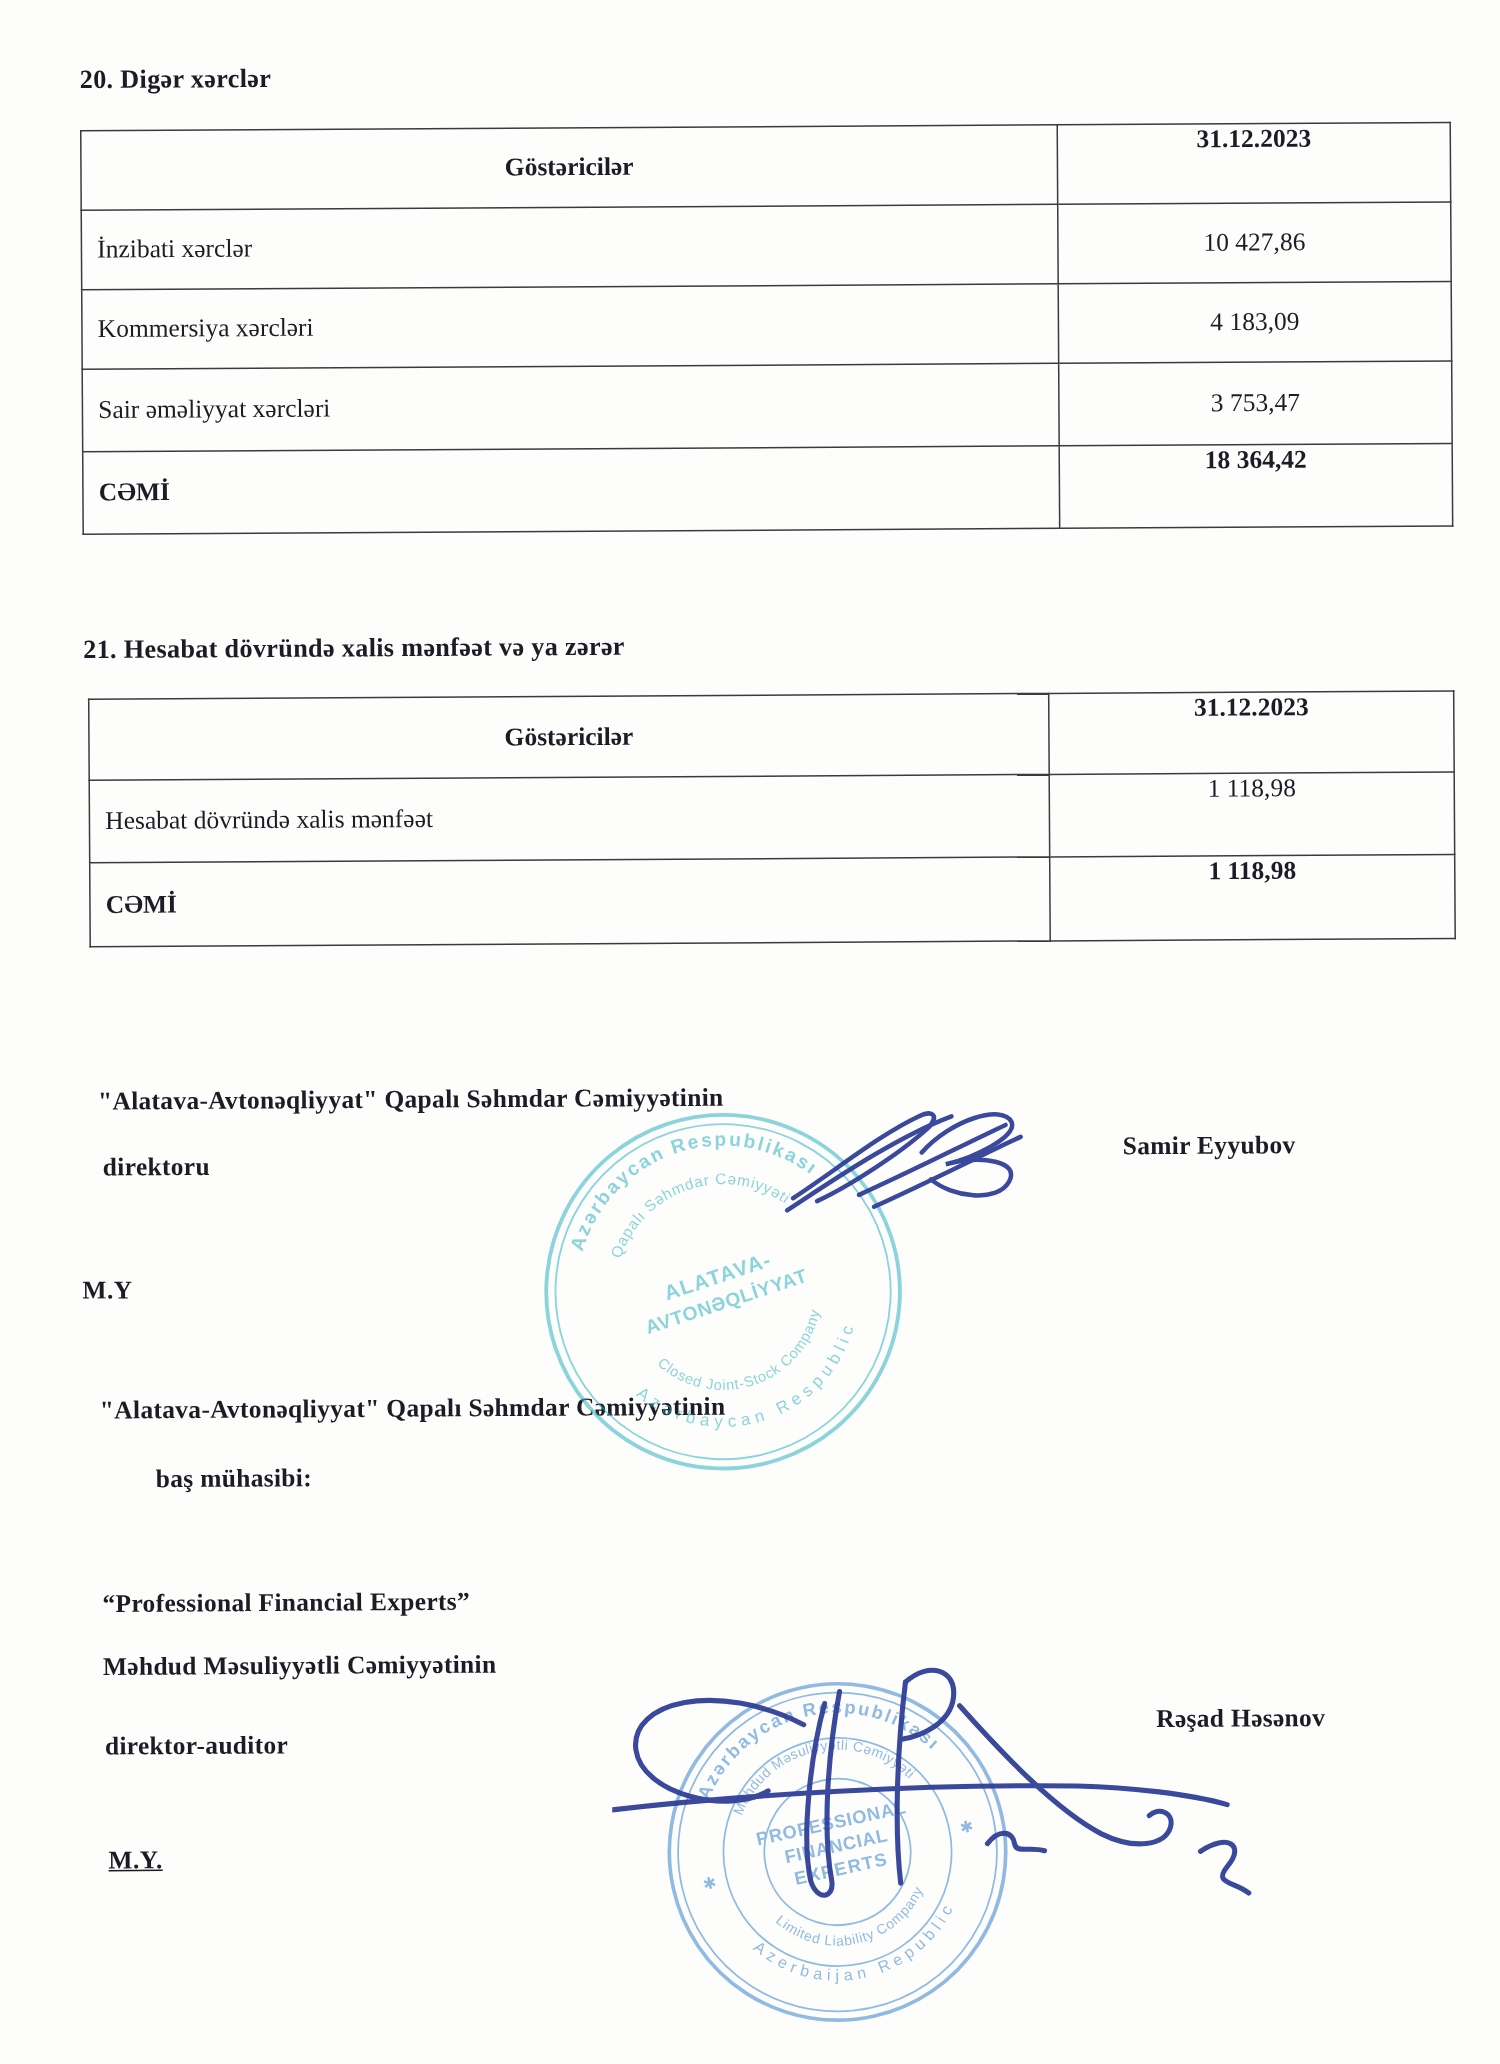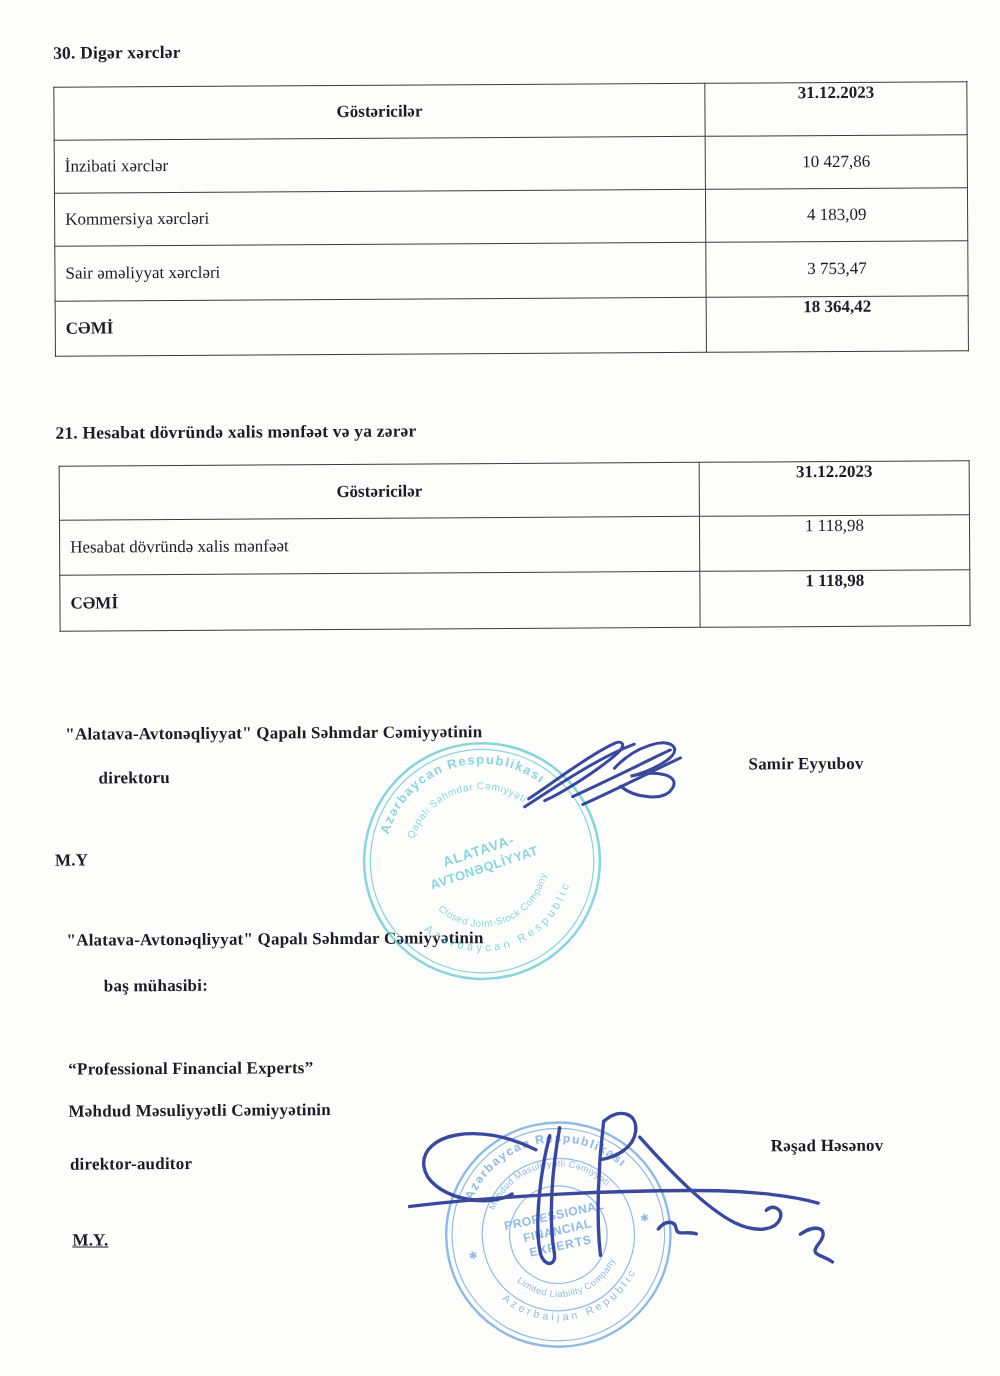--- a/index.html
+++ b/index.html
@@ -59,21 +59,21 @@
   .signature{
     position:absolute;
     pointer-events:none;
   }
 </style>
 </head>
 <body>
 
 <div class="page">
 
-  <div class="heading" style="left:57px;top:40px;">30. Digər xərclər</div>
+  <div class="heading" style="left:57px;top:40px;">20. Digər xərclər</div>
 
   <table class="fin" style="left:57px;top:84px;width:913px;height:269px;">
     <colgroup>
         <col style="width:651px">
         <col style="width:262px">
       </colgroup>
     <tbody>
         <tr style="height:53px;">
       <td class="hdr-ind">Göstəricilər</td>
       <td class="hdr-date">31.12.2023</td>
@@ -114,21 +114,21 @@
       <td class="val-top">1 118,98</td>
     </tr>
     <tr style="height:56px;">
       <td class="lbl b">CƏMİ</td>
       <td class="val-top b">1 118,98</td>
     </tr>
   </tbody>
     </table>
 
   <div class="sigline" style="left:65px;top:722px;">"Alatava-Avtonəqliyyat"  Qapalı Səhmdar Cəmiyyətinin</div>
-  <div class="sigline" style="left:68px;top:766px;margin-left:30px;">direktoru</div>
+  <div class="sigline" style="left:68px;top:766px;">direktoru</div>
   <div class="sigline" style="left:748px;top:756px;">Samir Eyyubov</div>
   <div class="sigline" style="left:54px;top:848px;">M.Y</div>
 
   <div class="sigline" style="left:65px;top:928px;">"Alatava-Avtonəqliyyat"  Qapalı Səhmdar Cəmiyyətinin</div>
   <div class="sigline" style="left:66px;top:974px;padding-left:36px;">baş mühasibi:</div>
 
   <div class="sigline" style="left:66px;top:1057px;">“Professional Financial Experts”</div>
   <div class="sigline" style="left:66px;top:1099px;">Məhdud Məsuliyyətli Cəmiyyətinin</div>
   <div class="sigline" style="left:67px;top:1152px;">direktor-auditor</div>
   <div class="sigline" style="left:768px;top:1138px;">Rəşad Həsənov</div>

